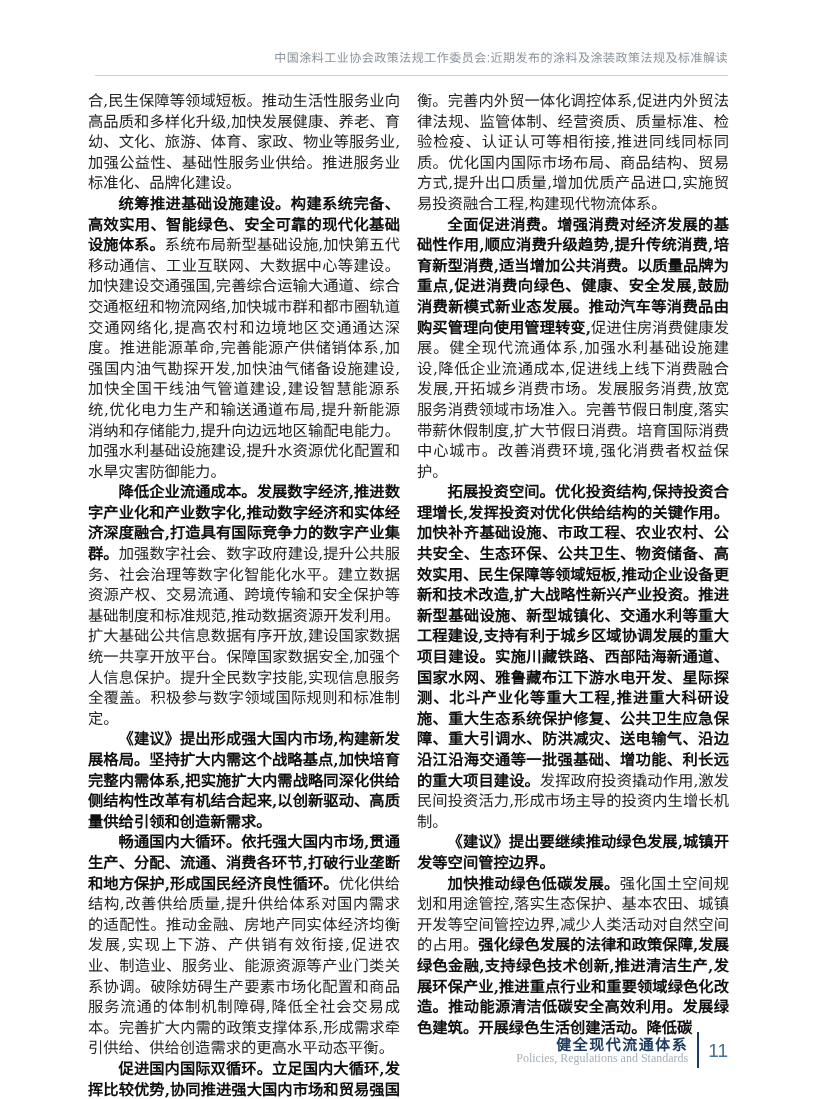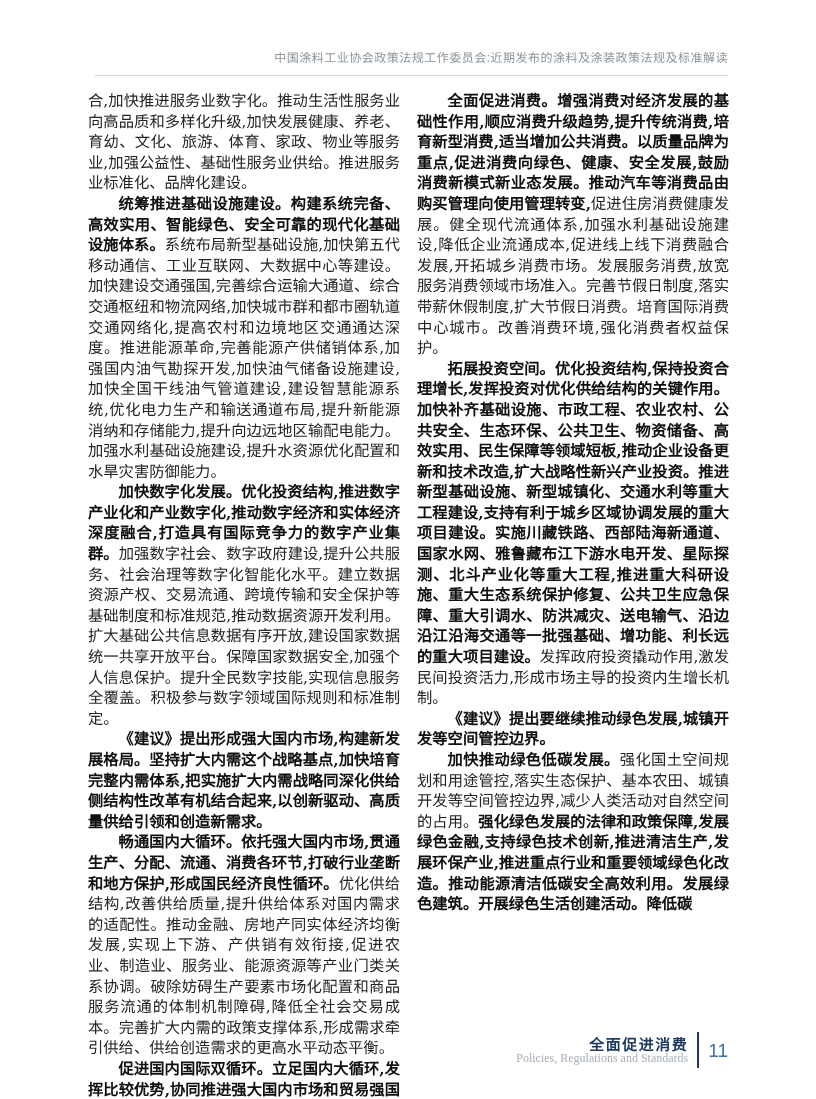--- a/index.html
+++ b/index.html
@@ -87,37 +87,38 @@
 
 <div class="page">
 
   <div class="header">
     <span>中国涂料工业协会政策法规工作委员会:近期发布的涂料及涂装政策法规及标准解读</span>
   </div>
   <div class="header-rule"></div>
 
   <div class="content">
     <div class="col">
-        <p class="para"><span>合,加快推进服务业数字化。推动生活性服务业向高品质和多样化升级,加快发展健康、养老、育幼、文化、旅游、体育、家政、物业等服务业,加强公益性、基础性服务业供给。推进服务业标准化、品牌化建设。</span></p>
+        <p class="para"><span>合,民生保障等领域短板。推动生活性服务业向高品质和多样化升级,加快发展健康、养老、育幼、文化、旅游、体育、家政、物业等服务业,加强公益性、基础性服务业供给。推进服务业标准化、品牌化建设。</span></p>
         <p class="para indent"><span class="b">统筹推进基础设施建设。构建系统完备、高效实用、智能绿色、安全可靠的现代化基础设施体系。</span><span>系统布局新型基础设施,加快第五代移动通信、工业互联网、大数据中心等建设。加快建设交通强国,完善综合运输大通道、综合交通枢纽和物流网络,加快城市群和都市圈轨道交通网络化,提高农村和边境地区交通通达深度。推进能源革命,完善能源产供储销体系,加强国内油气勘探开发,加快油气储备设施建设,加快全国干线油气管道建设,建设智慧能源系统,优化电力生产和输送通道布局,提升新能源消纳和存储能力,提升向边远地区输配电能力。加强水利基础设施建设,提升水资源优化配置和水旱灾害防御能力。</span></p>
-        <p class="para indent"><span class="b">加快数字化发展。优化投资结构,推进数字产业化和产业数字化,推动数字经济和实体经济深度融合,打造具有国际竞争力的数字产业集群。</span><span>加强数字社会、数字政府建设,提升公共服务、社会治理等数字化智能化水平。建立数据资源产权、交易流通、跨境传输和安全保护等基础制度和标准规范,推动数据资源开发利用。扩大基础公共信息数据有序开放,建设国家数据统一共享开放平台。保障国家数据安全,加强个人信息保护。提升全民数字技能,实现信息服务全覆盖。积极参与数字领域国际规则和标准制定。</span></p>
+        <p class="para indent"><span class="b">降低企业流通成本。发展数字经济,推进数字产业化和产业数字化,推动数字经济和实体经济深度融合,打造具有国际竞争力的数字产业集群。</span><span>加强数字社会、数字政府建设,提升公共服务、社会治理等数字化智能化水平。建立数据资源产权、交易流通、跨境传输和安全保护等基础制度和标准规范,推动数据资源开发利用。扩大基础公共信息数据有序开放,建设国家数据统一共享开放平台。保障国家数据安全,加强个人信息保护。提升全民数字技能,实现信息服务全覆盖。积极参与数字领域国际规则和标准制定。</span></p>
         <p class="para indent"><span class="b">《建议》提出形成强大国内市场,构建新发展格局。坚持扩大内需这个战略基点,加快培育完整内需体系,把实施扩大内需战略同深化供给侧结构性改革有机结合起来,以创新驱动、高质量供给引领和创造新需求。</span></p>
         <p class="para indent"><span class="b">畅通国内大循环。依托强大国内市场,贯通生产、分配、流通、消费各环节,打破行业垄断和地方保护,形成国民经济良性循环。</span><span>优化供给结构,改善供给质量,提升供给体系对国内需求的适配性。推动金融、房地产同实体经济均衡发展,实现上下游、产供销有效衔接,促进农业、制造业、服务业、能源资源等产业门类关系协调。破除妨碍生产要素市场化配置和商品服务流通的体制机制障碍,降低全社会交易成本。完善扩大内需的政策支撑体系,形成需求牵引供给、供给创造需求的更高水平动态平衡。</span></p>
         <p class="para indent"><span class="b">促进国内国际双循环。立足国内大循环,发挥比较优势,协同推进强大国内市场和贸易强国建设,以国内大循环吸引全球资源要素,充分利用国内国际两个市场两种资源,</span></p>
       </div>
     <div class="col">
+        <p class="para"><span>衡。完善内外贸一体化调控体系,促进内外贸法律法规、监管体制、经营资质、质量标准、检验检疫、认证认可等相衔接,推进同线同标同质。优化国内国际市场布局、商品结构、贸易方式,提升出口质量,增加优质产品进口,实施贸易投资融合工程,构建现代物流体系。</span></p>
         <p class="para indent"><span class="b">全面促进消费。增强消费对经济发展的基础性作用,顺应消费升级趋势,提升传统消费,培育新型消费,适当增加公共消费。以质量品牌为重点,促进消费向绿色、健康、安全发展,鼓励消费新模式新业态发展。推动汽车等消费品由购买管理向使用管理转变,</span><span>促进住房消费健康发展。健全现代流通体系,加强水利基础设施建设,降低企业流通成本,促进线上线下消费融合发展,开拓城乡消费市场。发展服务消费,放宽服务消费领域市场准入。完善节假日制度,落实带薪休假制度,扩大节假日消费。培育国际消费中心城市。改善消费环境,强化消费者权益保护。</span></p>
         <p class="para indent"><span class="b">拓展投资空间。优化投资结构,保持投资合理增长,发挥投资对优化供给结构的关键作用。加快补齐基础设施、市政工程、农业农村、公共安全、生态环保、公共卫生、物资储备、高效实用、民生保障等领域短板,推动企业设备更新和技术改造,扩大战略性新兴产业投资。推进新型基础设施、新型城镇化、交通水利等重大工程建设,支持有利于城乡区域协调发展的重大项目建设。实施川藏铁路、西部陆海新通道、国家水网、雅鲁藏布江下游水电开发、星际探测、北斗产业化等重大工程,推进重大科研设施、重大生态系统保护修复、公共卫生应急保障、重大引调水、防洪减灾、送电输气、沿边沿江沿海交通等一批强基础、增功能、利长远的重大项目建设。</span><span>发挥政府投资撬动作用,激发民间投资活力,形成市场主导的投资内生增长机制。</span></p>
         <p class="para indent"><span class="b">《建议》提出要继续推动绿色发展,城镇开发等空间管控边界。</span></p>
         <p class="para indent"><span class="b">加快推动绿色低碳发展。</span><span>强化国土空间规划和用途管控,落实生态保护、基本农田、城镇开发等空间管控边界,减少人类活动对自然空间的占用。</span><span class="b">强化绿色发展的法律和政策保障,发展绿色金融,支持绿色技术创新,推进清洁生产,发展环保产业,推进重点行业和重要领域绿色化改造。推动能源清洁低碳安全高效利用。发展绿色建筑。开展绿色生活创建活动。降低碳</span></p>
       </div>
   </div>
 
   <div class="footer">
     <div class="footer-text">
-      <div class="footer-cn">全面促进消费</div>
+      <div class="footer-cn">健全现代流通体系</div>
       <div class="footer-en">Policies, Regulations and Standards</div>
     </div>
     <div class="footer-divider"></div>
     <div class="footer-page">11</div>
   </div>
 
 </div>
 
 </body></html>

